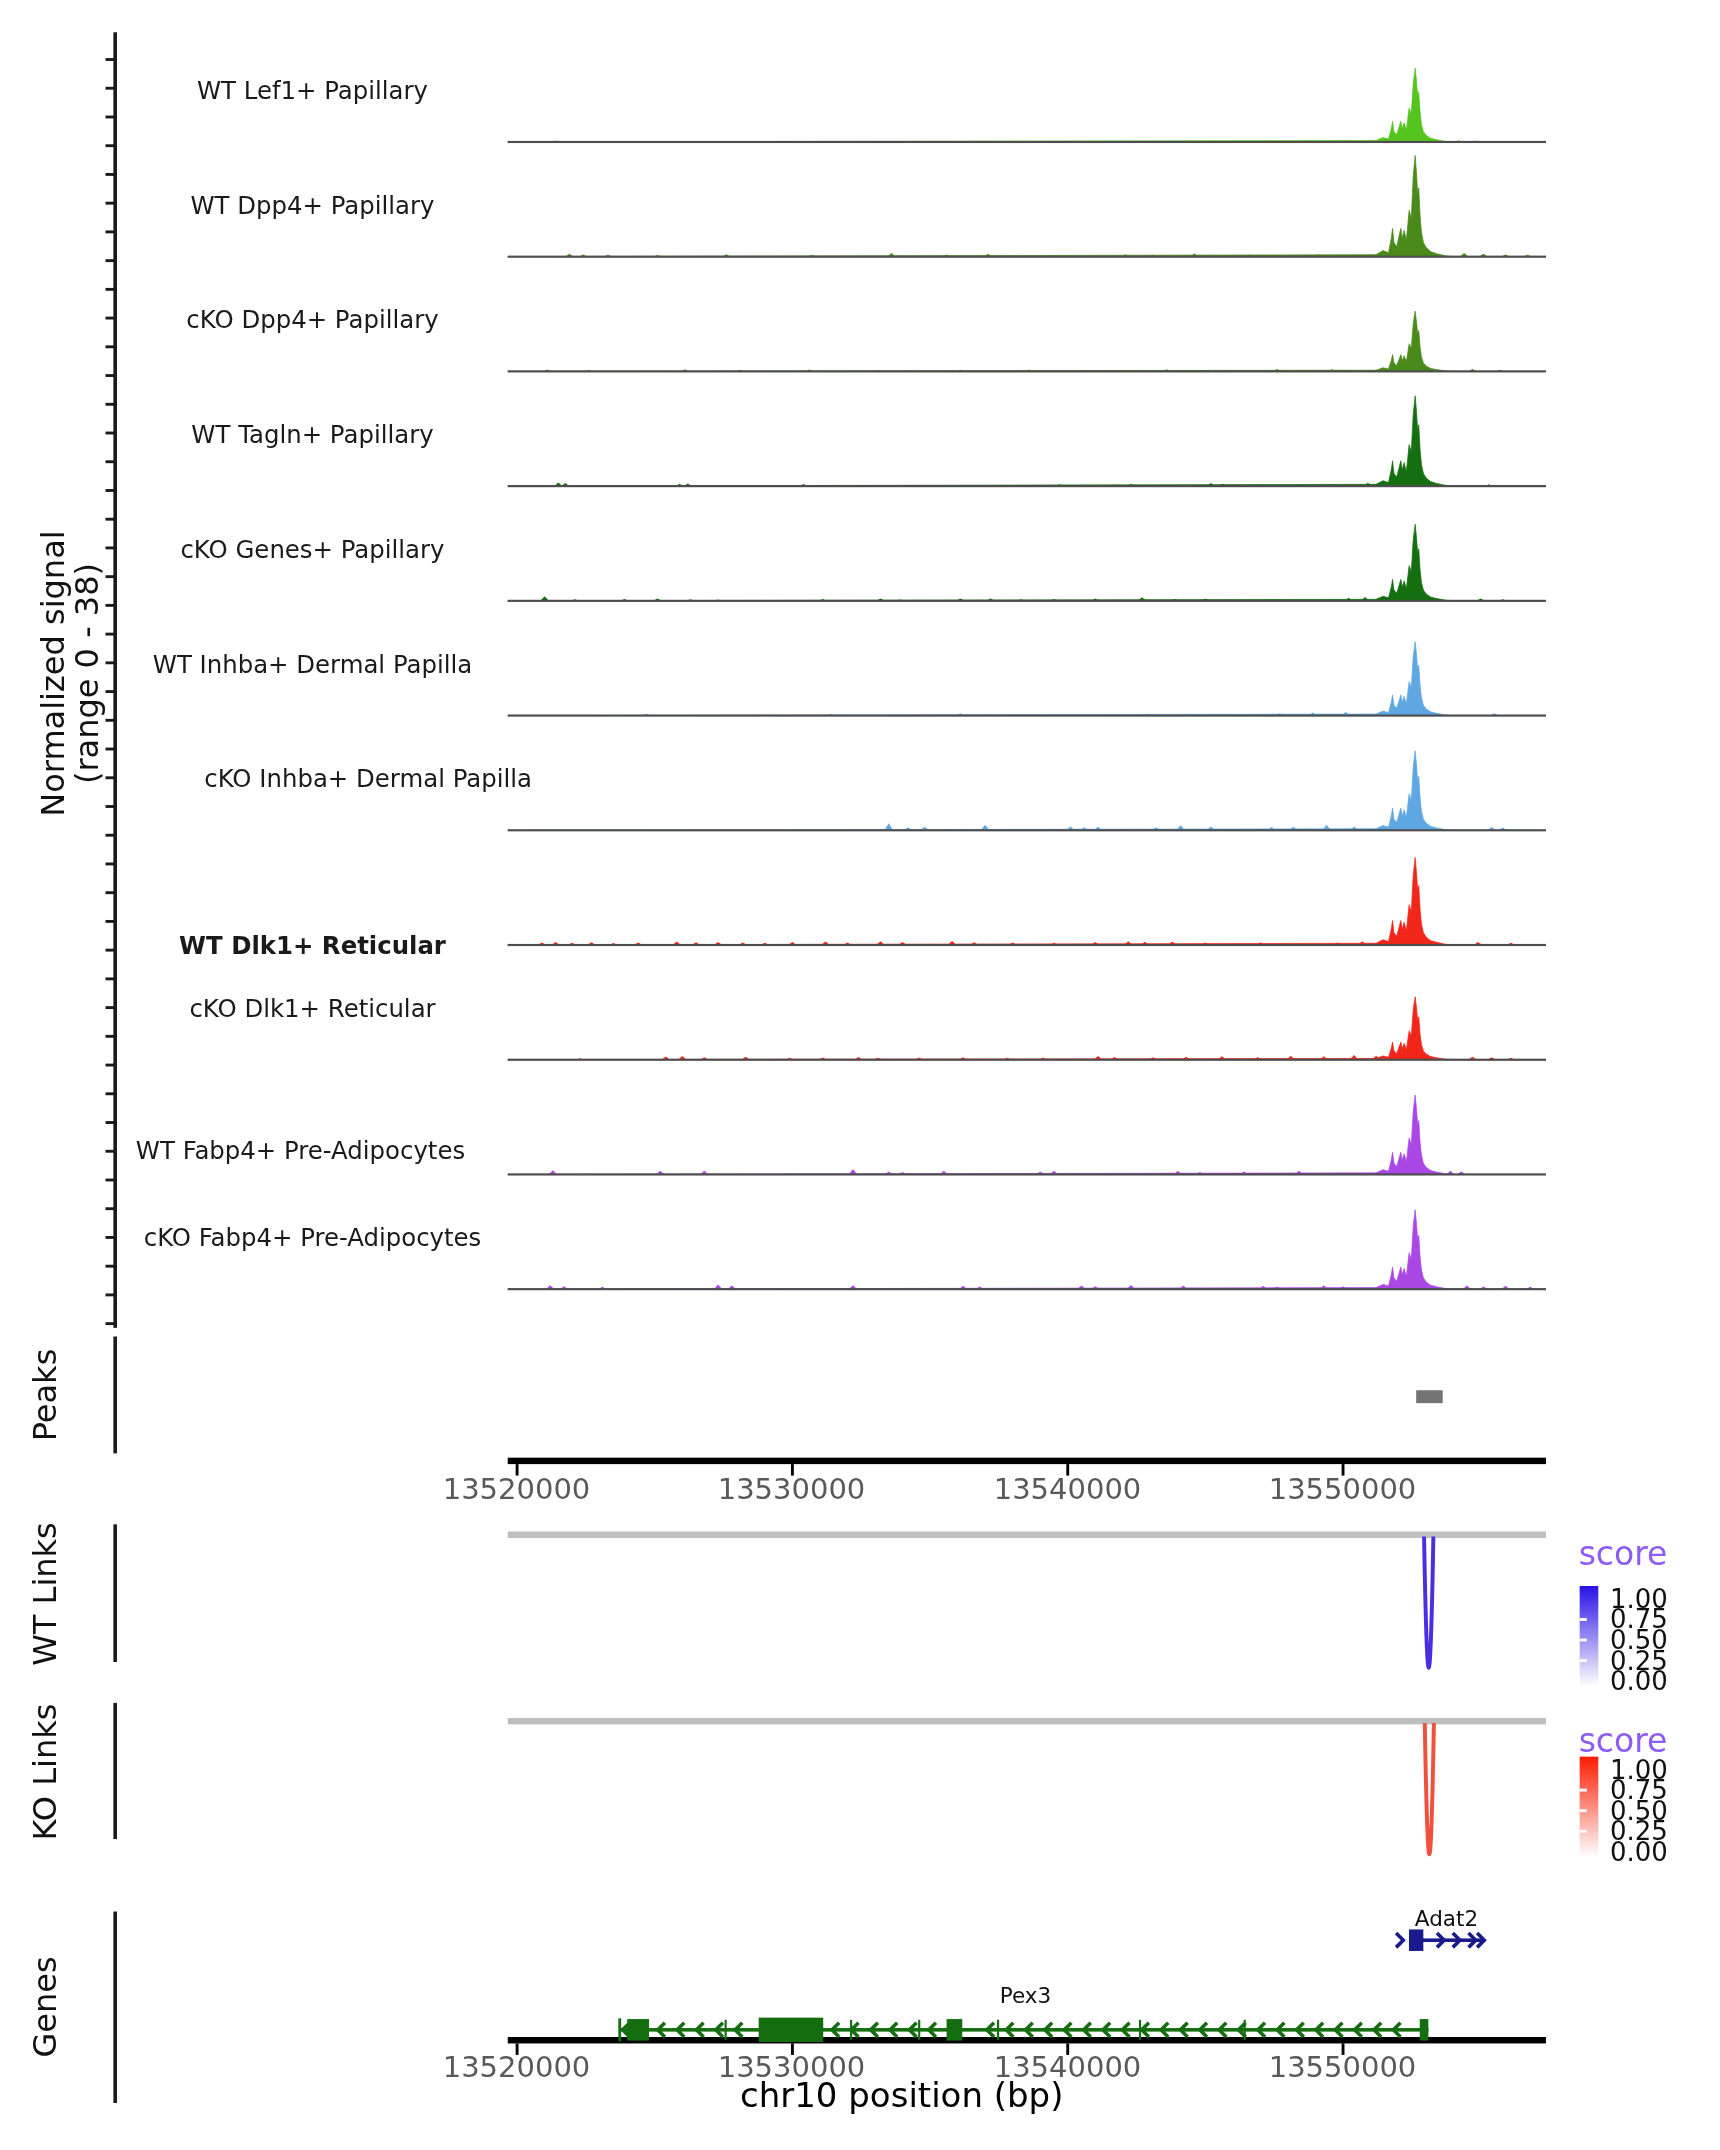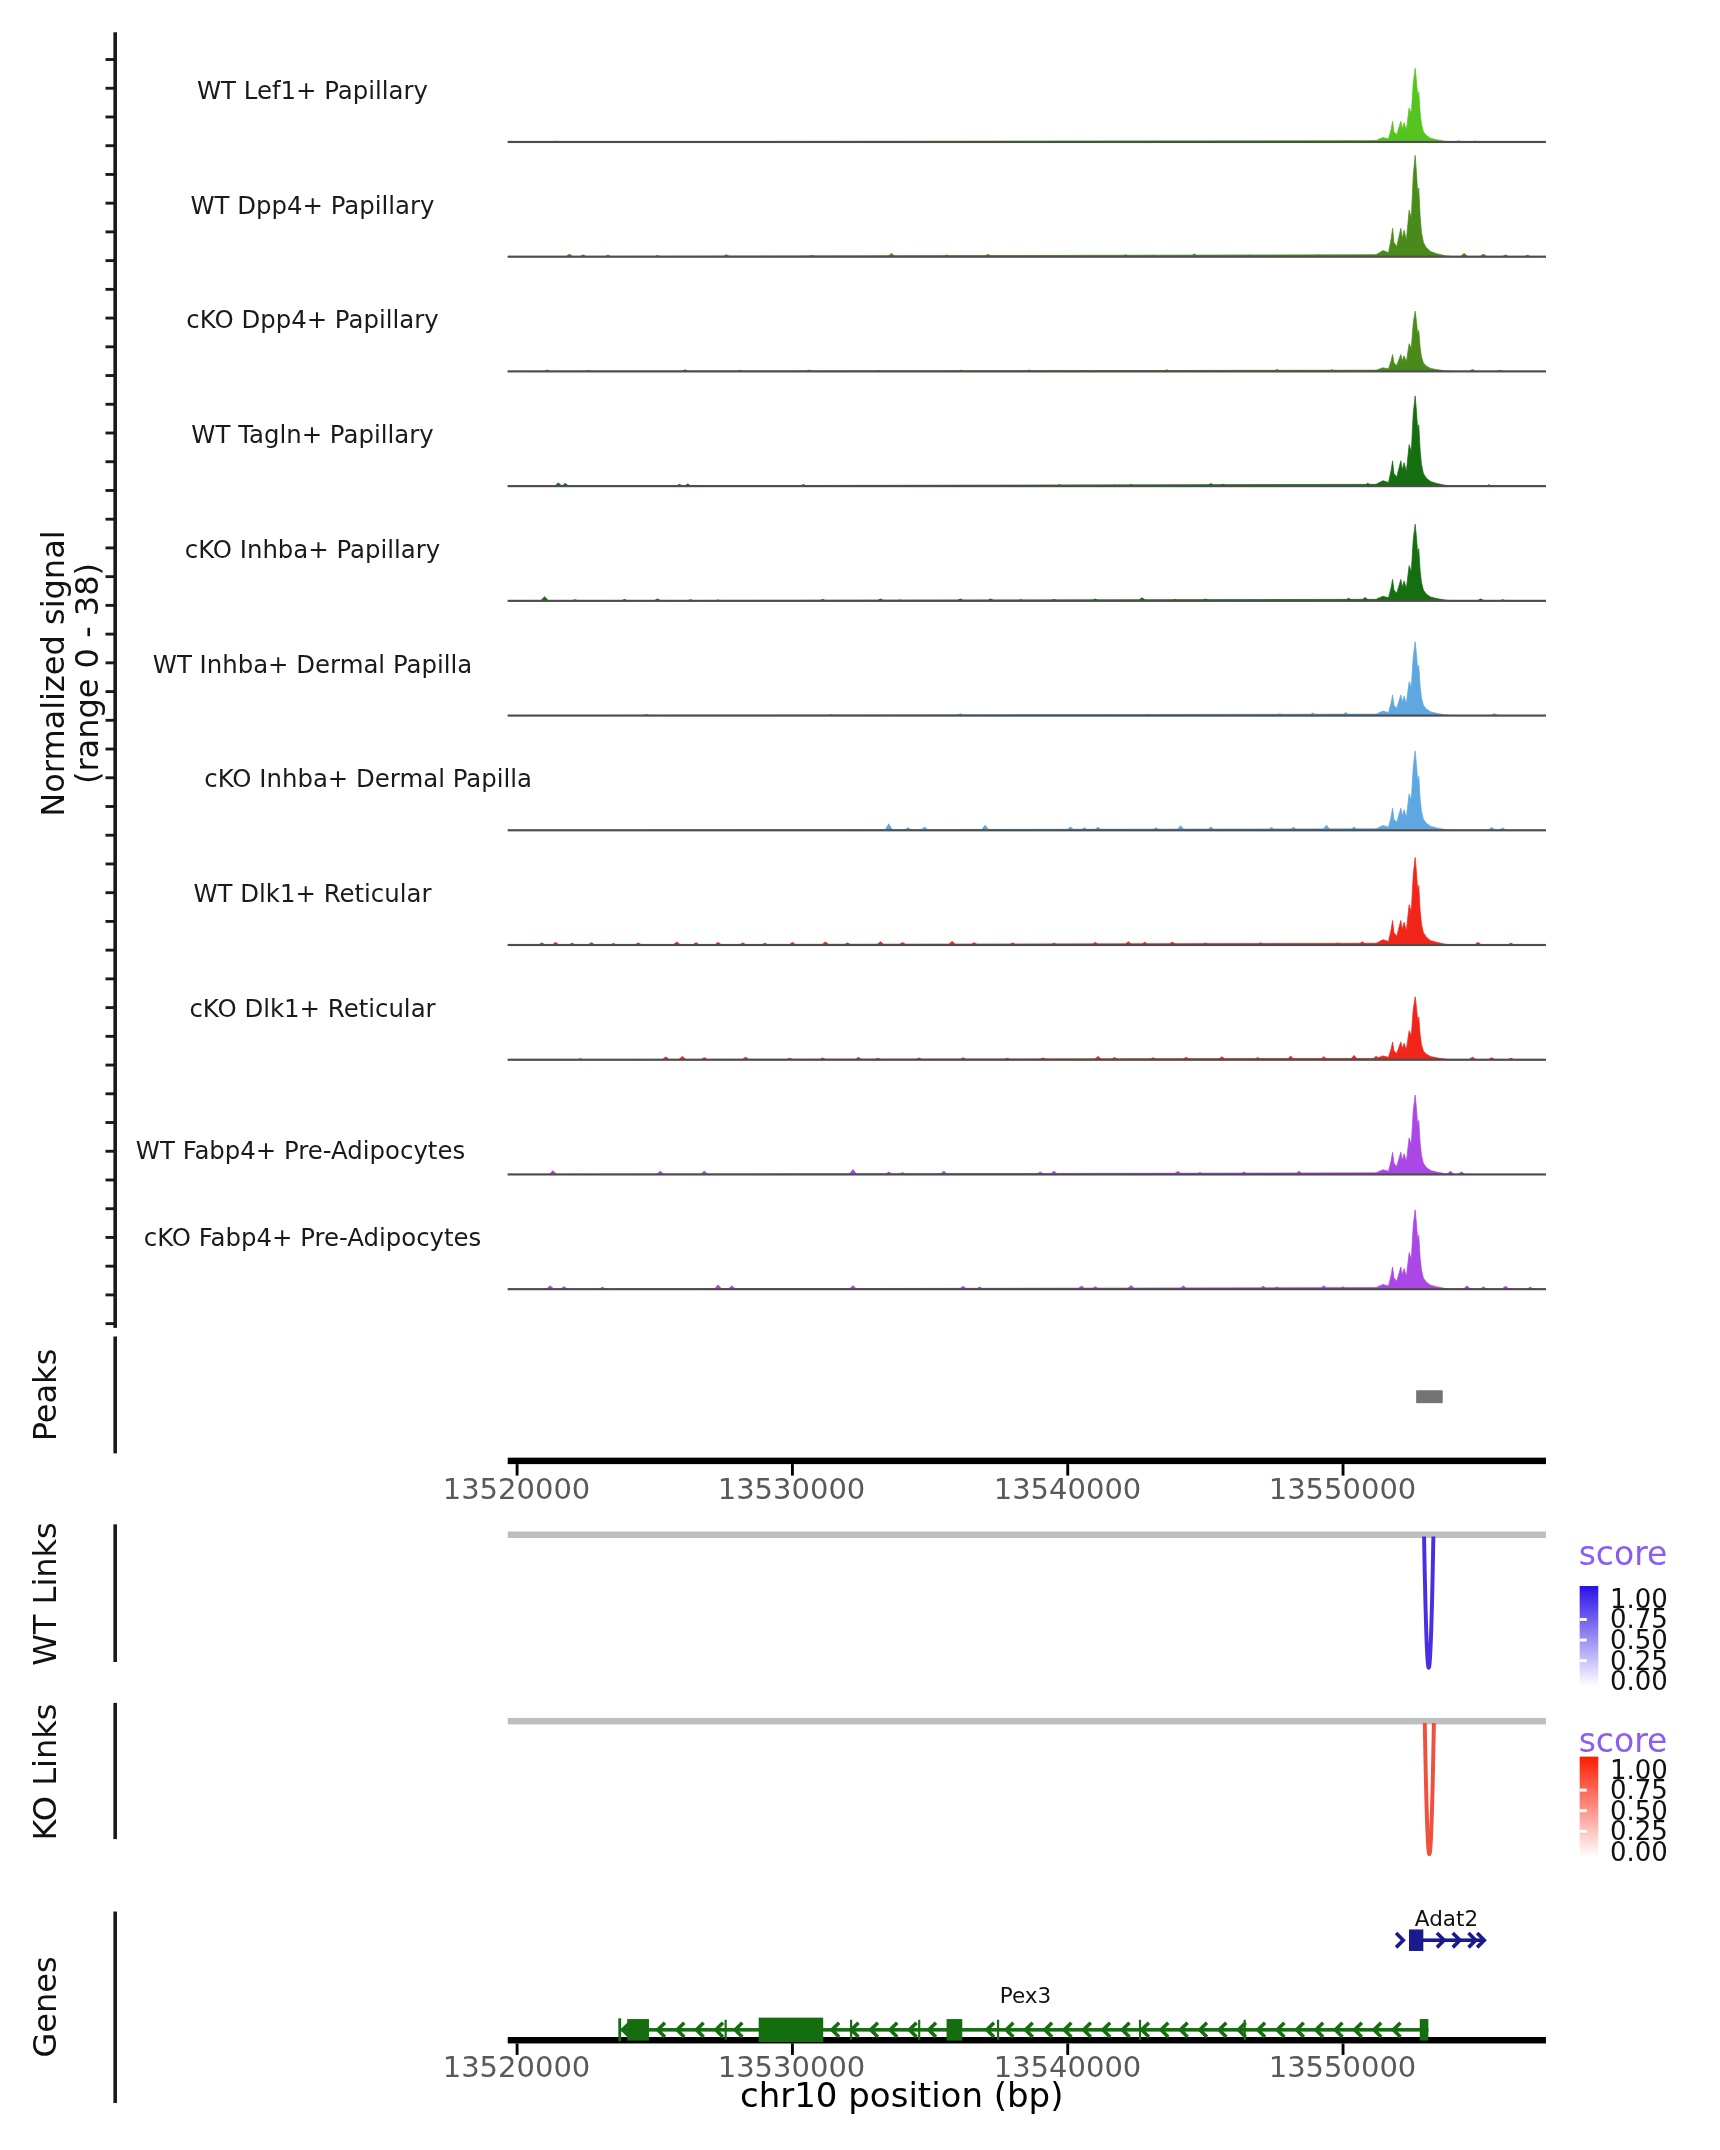--- a/index.html
+++ b/index.html
@@ -401,24 +401,24 @@
   <div class="gene-label" style="left:1389px;top:1907px;width:115px;">Adat2</div>
   <div class="gene-label" style="left:968px;top:1984px;width:115px;">Pex3</div>
 
   <div class="axis-title">chr10 position (bp)</div>
 
   <div id="labels-layer">
       <div class="track-label" style="left: 93px; top: 76px;">WT Lef1+ Papillary</div>
       <div class="track-label" style="left: 93px; top: 191px;">WT Dpp4+ Papillary</div>
       <div class="track-label" style="left: 93px; top: 305px;">cKO Dpp4+ Papillary</div>
       <div class="track-label" style="left: 93px; top: 420px;">WT Tagln+ Papillary</div>
-      <div class="track-label" style="left: 93px; top: 535px;">cKO Inhba+ Papillary</div>
+      <div class="track-label" style="left: 93px; top: 535px;">cKO Genes+ Papillary</div>
       <div class="track-label" style="left: 93px; top: 650px;">WT Inhba+ Dermal Papilla</div>
       <div class="track-label" style="left: 93px; top: 764px; text-align: right;">cKO Inhba+ Dermal Papilla</div>
-      <div class="track-label" style="left: 93px; top: 879px;">WT Dlk1+ Reticular</div>
+      <div class="track-label" style="left: 93px; top: 931px; font-weight: bold;">WT Dlk1+ Reticular</div>
       <div class="track-label" style="left: 93px; top: 994px;">cKO Dlk1+ Reticular</div>
       <div class="track-label" style="left: 81px; top: 1108px; margin-top: 28px;">WT Fabp4+ Pre-Adipocytes</div>
       <div class="track-label" style="left: 93px; top: 1223px;">cKO Fabp4+ Pre-Adipocytes</div>
       <div class="ticklab" style="left: 402px; top: 1472px;">13520000</div>
       <div class="ticklab" style="left: 677px; top: 1472px;">13530000</div>
       <div class="ticklab" style="left: 953px; top: 1472px;">13540000</div>
       <div class="ticklab" style="left: 1228px; top: 1472px;">13550000</div>
       <div class="ticklab" style="left: 402px; top: 2050px;">13520000</div>
       <div class="ticklab" style="left: 677px; top: 2050px;">13530000</div>
       <div class="ticklab" style="left: 953px; top: 2050px;">13540000</div>

